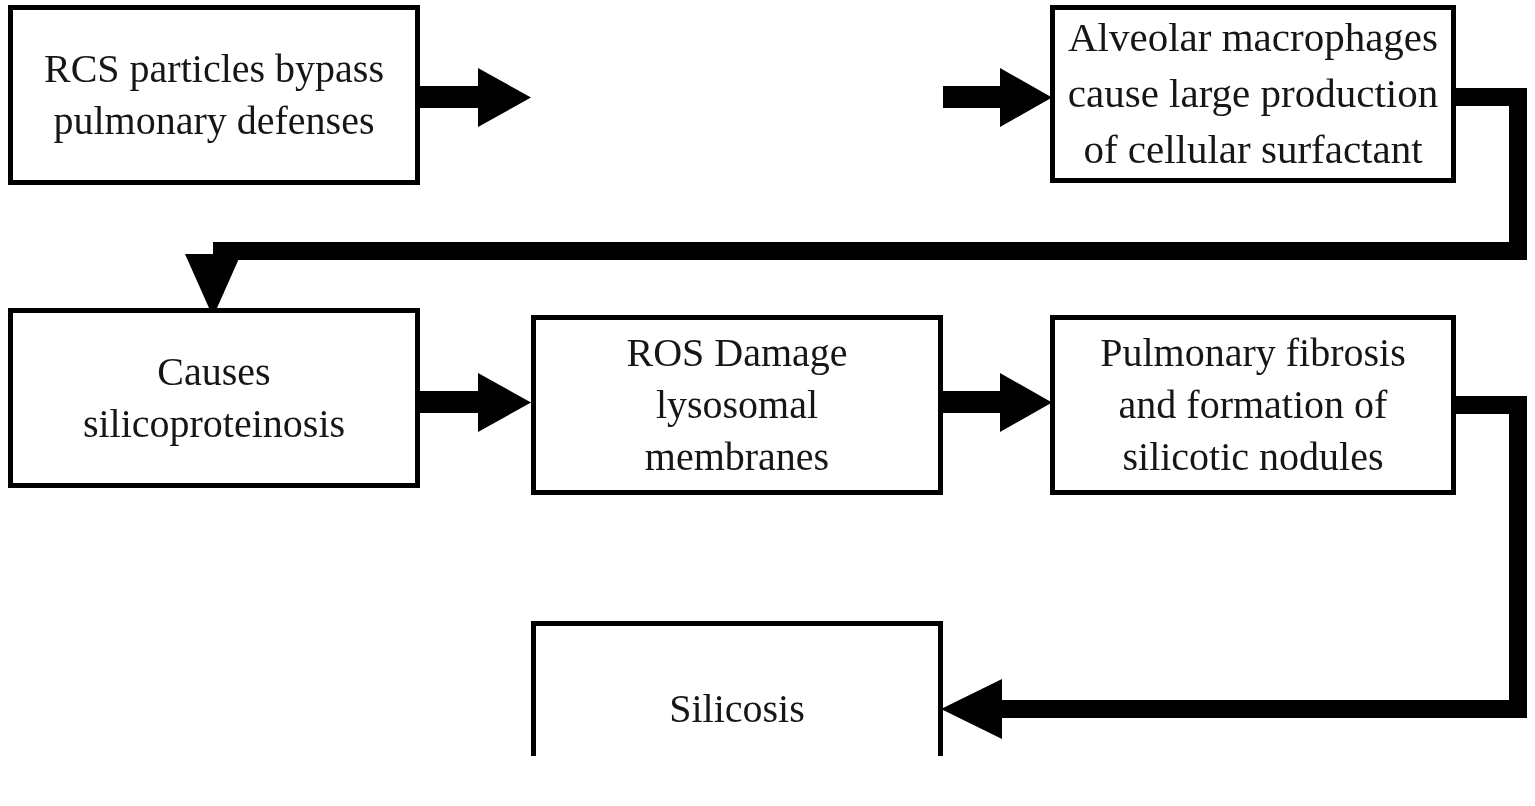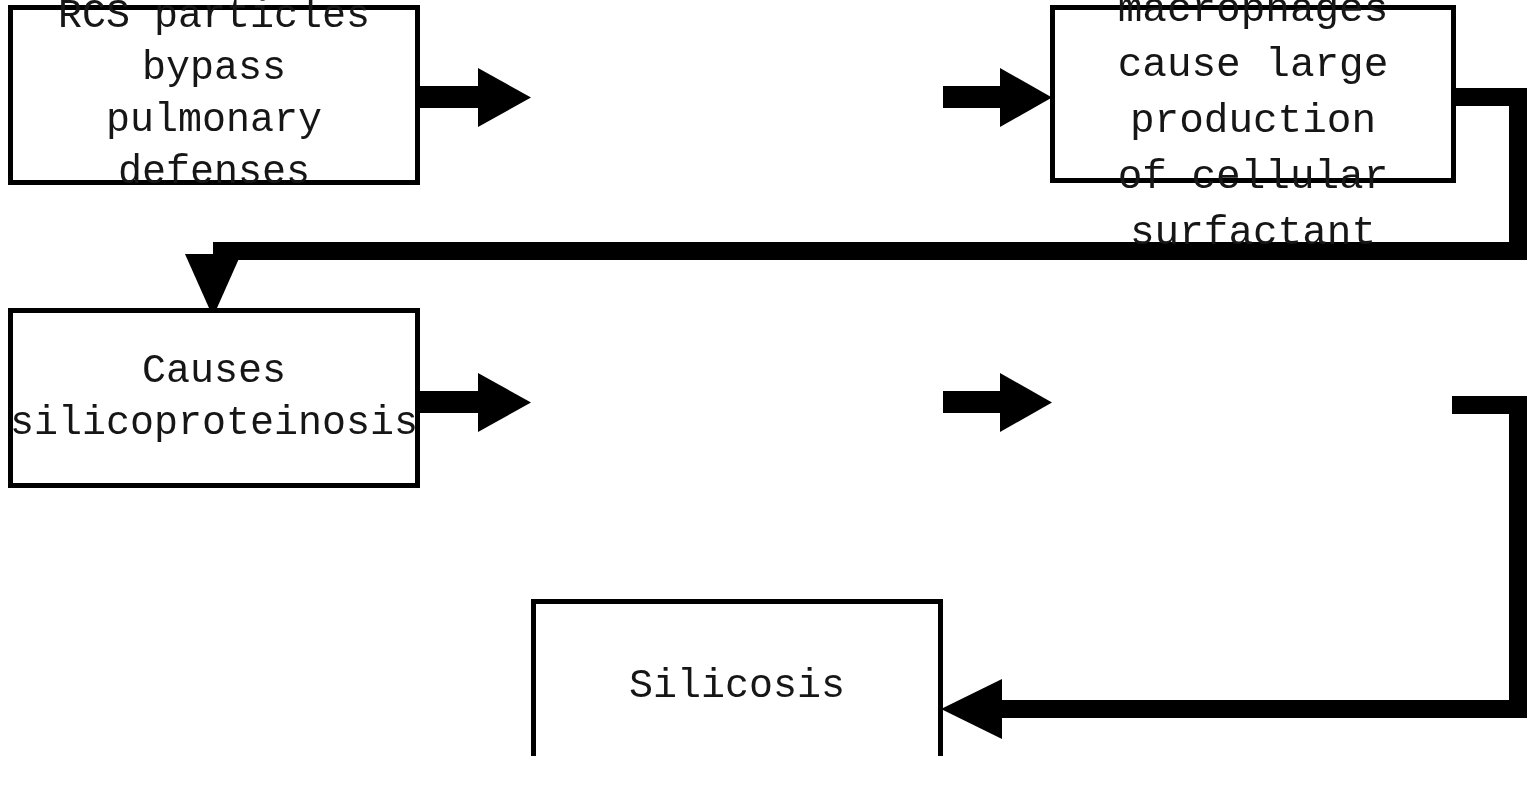--- a/index.html
+++ b/index.html
@@ -5,21 +5,21 @@
   html, body {
     margin: 0;
     padding: 0;
     background: #ffffff;
   }
   .canvas {
     position: relative;
     width: 1535px;
     height: 756px;
     background: #ffffff;
-    font-family: Liberation Mono, monospace;
+    font-family: Liberation Serif, serif;
     overflow: hidden;
   }
   .connectors {
     position: absolute;
     left: 0;
     top: 0;
     width: 1535px;
     height: 806px;
   }
   .node {
@@ -36,21 +36,21 @@
     font-size: 40px;
     line-height: 1.3;
   }
   .node .lbl { white-space: pre-line; }
   .n1 { left: 8px;    top: 5px;   width: 412px; height: 180px; }
   .n2 { left: 531px;  top: 5px;   width: 412px; height: 180px; }
   .n3 { left: 1050px; top: 5px;   width: 406px; height: 178px; font-size: 41px; line-height: 1.36; }
   .n4 { left: 8px;    top: 308px; width: 412px; height: 180px; }
   .n5 { left: 531px;  top: 315px; width: 412px; height: 180px; }
   .n6 { left: 1050px; top: 315px; width: 406px; height: 180px; }
-  .n7 { left: 531px;  top: 599px; width: 412px; height: 176px; justify-content: center; }
+  .n7 { left: 531px;  top: 621px; width: 412px; height: 176px; justify-content: center; }
 </style>
 </head>
 <body>
 
 <div class="canvas">
 
   <svg class="connectors" viewBox="0 0 1535 806" aria-hidden="true">
 
     <g fill="#000000">
       <rect x="420" y="86" width="62" height="22"></rect>
@@ -93,19 +93,29 @@
     <span class="lbl">Alveolar macrophages
 cause large production
 of cellular surfactant</span>
   </div>
 
   <div class="node n4">
     <span class="lbl">Causes
 silicoproteinosis</span>
   </div>
 
+  <div class="node n5">
+    <span class="lbl">ROS Damage
+lysosomal
+membranes</span>
+  </div>
 
+  <div class="node n6">
+    <span class="lbl">Pulmonary fibrosis
+and formation of
+silicotic nodules</span>
+  </div>
 
   <div class="node n7">
     <span class="lbl">Silicosis</span>
   </div>
 
 </div>
 
 </body></html>

